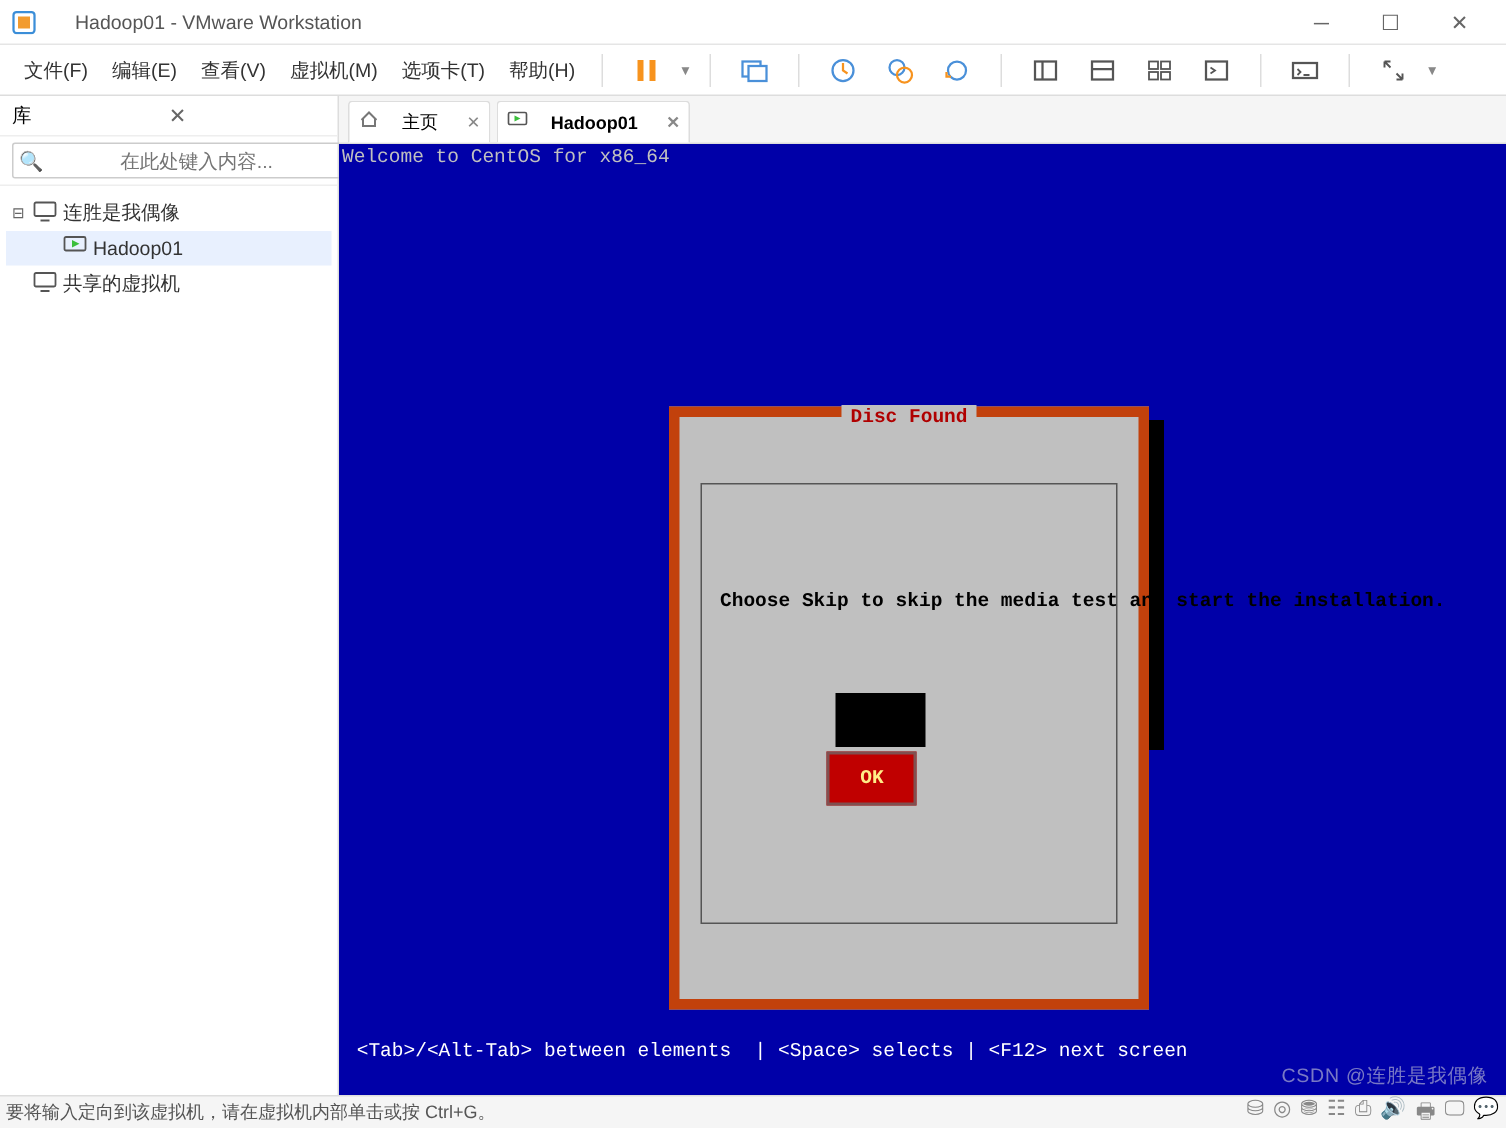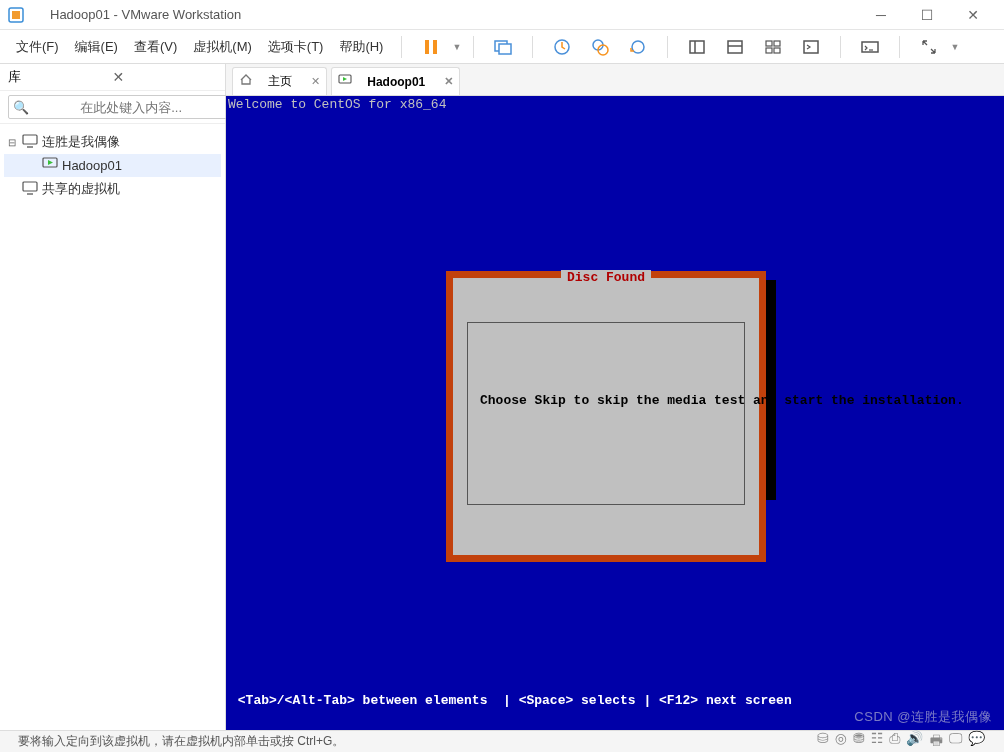--- a/index.html
+++ b/index.html
@@ -38,33 +38,33 @@
 .tree .mono-icon svg { width: 16px; height: 14px; }
 
 .vm-area { flex: 1; display: flex; flex-direction: column; background: #fff; }
 .tabs-row { height: 32px; display: flex; align-items: flex-end; padding: 2px 6px 0 6px; gap: 4px; background: #f5f5f5; border-bottom: 1px solid #ddd; }
 .tab { display: flex; align-items: center; gap: 15px; padding: 5px 6px; border: 1px solid #ddd; border-bottom: none; background: #fff; border-radius: 3px 3px 0 0; font-size: 12px; }
 .tab .tab-close { font-size: 11px; color: #888; margin-left: 4px; }
 .tab.active { font-weight: bold; }
 
 .console { flex: 1; background: #0000a8; color: #fff; font-family: "Courier New", monospace; font-size: 13px; position: relative; overflow: hidden; white-space: pre; }
 .welcome-line { position: absolute; top: 0; left: 0; color: #c0c0c0; padding: 1px 2px; }
-.bottom-line { position: absolute; bottom: 4px; left: 0; right: 0; padding: 18px 4px; color: #fff; font-weight: bold; }
+.bottom-line { position: absolute; bottom: 4px; left: 0; right: 0; padding: 18px 4px; color: #fff; font-weight: normal; }
 
 .dialog-shadow { position: absolute; top: 184px; left: 230px; width: 320px; height: 220px; background: #000; }
 .dialog { position: absolute; top: 175px; left: 220px; width: 320px; background: #c0c0c0; border: 7px solid #c2410c; padding: 14px 14px 20px 14px; color: #000; }
 .dialog .dlg-title { position: absolute; top: -8px; left: 50%; transform: translateX(-50%); background: #c0c0c0; padding: 0 6px; color: #b00000; font-weight: bold; }
 .dialog .dlg-border { border: 1px solid #555; padding: 12px 12px 18px 12px; }
 .dialog .dlg-text { color: #000; line-height: 1.35; font-weight: bold; font-size: 13px; }
 .dlg-buttons { display: flex; justify-content: center; gap: 60px; margin-top: 16px; }
 .dlg-btn-wrap { position: relative; }
 .dlg-btn-shadow { position: absolute; top: 6px; left: 6px; width: 60px; height: 36px; background: #000; }
 .dlg-btn { position: relative; width: 60px; height: 36px; background: #c00000; border: 2px solid #805050; display: flex; align-items: center; justify-content: center; color: #ffee88; font-weight: bold; }
 
-.statusbar { height: 22px; background: #f5f5f5; border-top: 1px solid #ddd; display: flex; align-items: center; padding: 0 18px; font-size: 12px; color: #555; }
+.statusbar { height: 22px; background: #f5f5f5; border-top: 1px solid #ddd; display: flex; align-items: center; padding: 0 4px; font-size: 12px; color: #555; }
 .statusbar .status-text { flex: 1; }
 .statusbar .status-icons { display: flex; gap: 6px; color: #888; }
 .statusbar .status-icons span { font-size: 14px; }
 
 .watermark { position: absolute; right: 12px; bottom: 26px; font-size: 13px; color: rgba(220,220,220,0.55); font-family: Arial; letter-spacing: 0.5px; }
 </style>
 </head>
 <body>
 
 <div class="titlebar">
@@ -228,20 +228,24 @@
 
     <div class="console">
       <div class="welcome-line">Welcome to CentOS for x86_64</div>
 
       <div class="dialog-shadow"></div>
       <div class="dialog">
         <div class="dlg-border">
           <div class="dlg-title">Disc Found</div>
           <div class="dlg-text" style="margin-top:12px;">Choose Skip to skip the media test and start the installation.</div>
           <div class="dlg-buttons">
+            <div class="dlg-btn-wrap">
+              <div class="dlg-btn-shadow"></div>
+              <div class="dlg-btn"><span>OK</span></div>
+            </div>
           </div>
         </div>
       </div>
 
       <div class="bottom-line"> &lt;Tab&gt;/&lt;Alt-Tab&gt; between elements  | &lt;Space&gt; selects | &lt;F12&gt; next screen</div>
     </div>
   </div>
 </div>
 
 <div class="statusbar">

